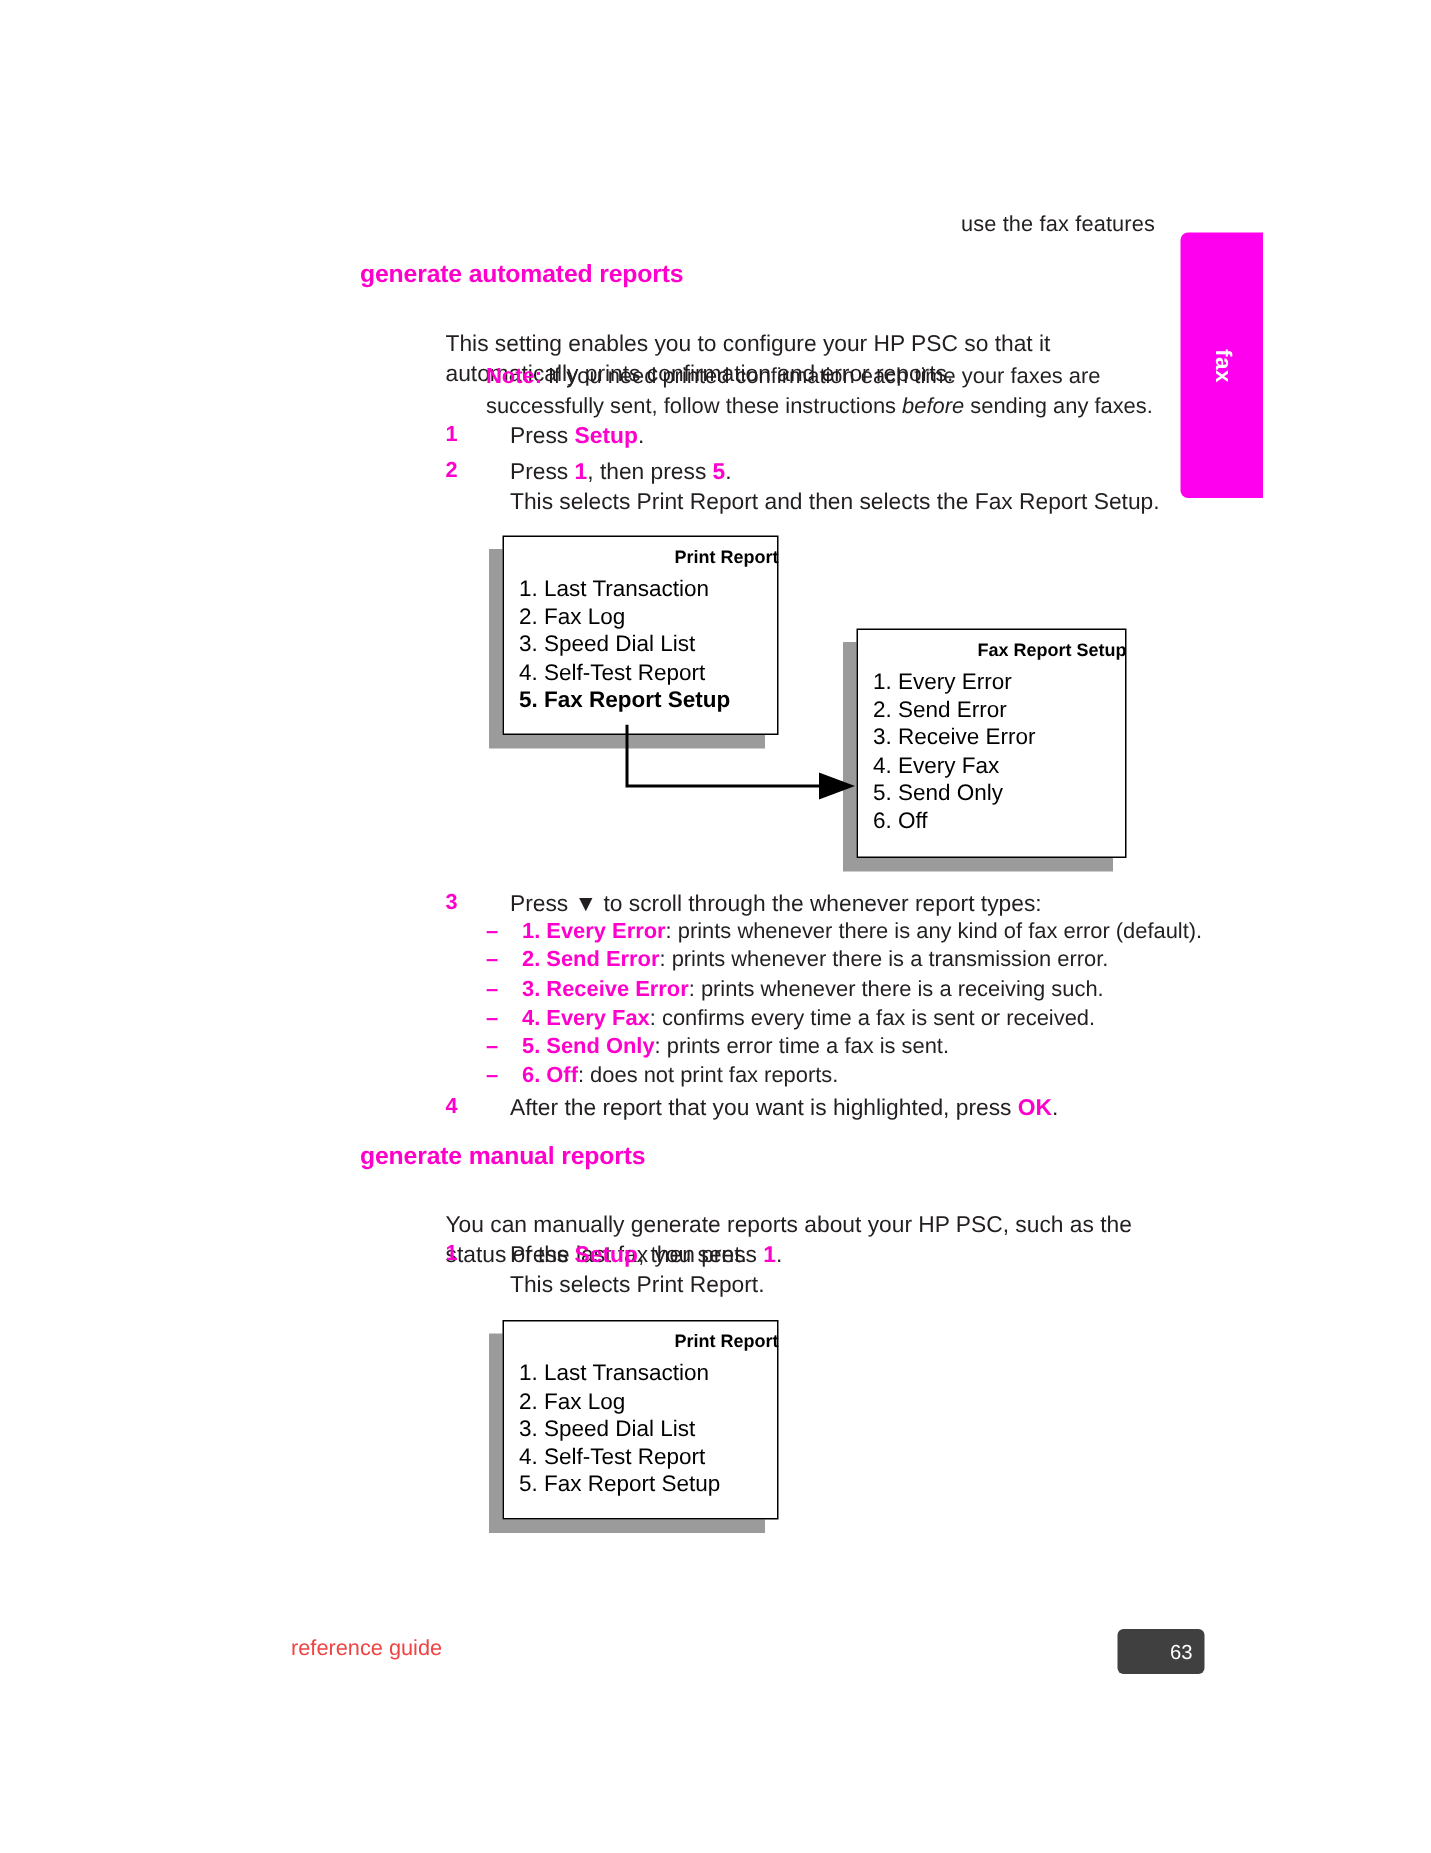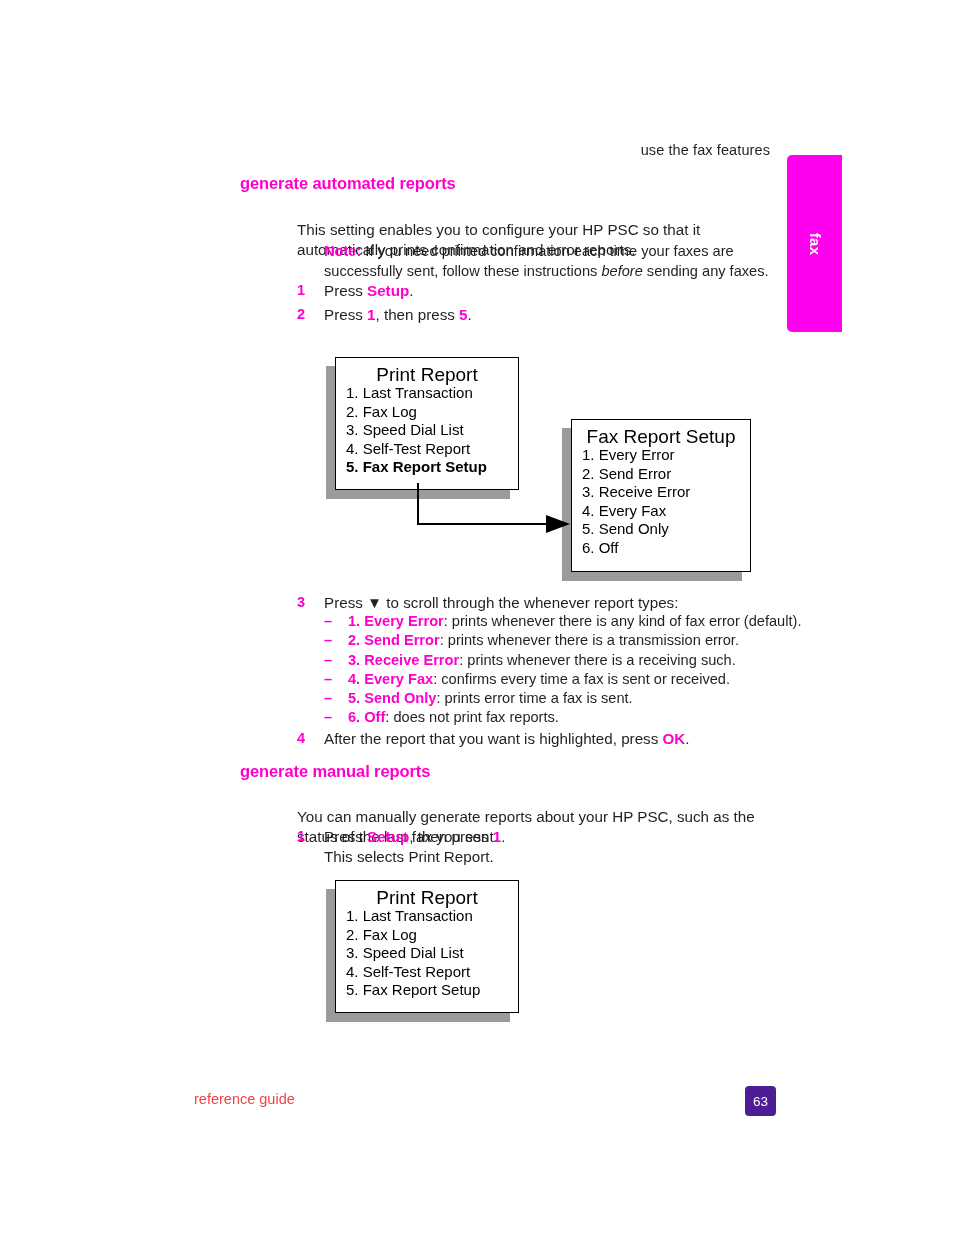--- a/index.html
+++ b/index.html
@@ -112,21 +112,21 @@
     position: absolute;
     left: 0;
     top: 0;
     width: 20px;
     color: #ff00cc;
     font-weight: bold;
     font-size: 14.5px;
   }
   .step .txt {
     display: block;
-    margin-left: 27px;
+    margin-left: 43px;
   }
   .mg { color: #ff00cc; font-weight: bold; }
 
   .step-1 { top: 270px; }
   .step-2 { top: 294px; }
   .step-3 { top: 582px; }
   .step-4 { top: 718px; }
   .step-m1 { top: 816px; }
 
   
@@ -169,23 +169,23 @@
     width: 100%;
     height: 100%;
     background: #ffffff;
     border: 1.6px solid #000000;
     box-sizing: border-box;
   }
   .lcd .lcd-title {
     position: absolute;
     left: 0;
     right: 0;
-    text-align: center;
-    font-size: 19px;
-    font-weight: normal;
+    text-align: right;
+    font-size: 12px;
+    font-weight: bold;
     color: #000000;
     top: 7px;
   }
   .lcd .lcd-items {
     position: absolute;
     left: 11px;
     top: 27px;
     font-size: 15px;
     line-height: 18.6px;
     color: #000000;
@@ -212,27 +212,28 @@
     top: 1080px;
     font-size: 14.5px;
     color: #ef4444;
   }
   .page-badge {
     position: absolute;
     left: 745px;
     top: 1075px;
     width: 31px;
     height: 30px;
-    background: #4c1d95;
+    background: #404040;
     border-radius: 4px;
     color: #ffffff;
     font-size: 13.5px;
     display: flex;
     align-items: center;
     justify-content: center;
+    padding-left: 27px;
   }
 </style>
 </head>
 <body>
 
 <div class="page">
 
   <div class="running-head">use the fax features</div>
 
   <div class="thumb-tab">
@@ -249,21 +250,21 @@
   </div>
 
   <div class="step step-1">
     <span class="num">1</span>
     <span class="txt"><span>Press </span><span class="mg">Setup</span><span>.</span></span>
   </div>
 
   <div class="step step-2">
     <span class="num">2</span>
     <span class="txt"><span>Press </span><span class="mg">1</span><span>, then press </span><span class="mg">5</span><span>.</span>
-      <br>
+      <br><span>This selects Print Report and then selects the Fax Report Setup.</span>
     </span>
   </div>
 
   <div class="lcd lcd-print-report-1">
     <div class="shadow"></div>
     <div class="frame"></div>
     <div class="lcd-title">Print Report</div>
     <div class="lcd-items" id="lcd-items-1">
         <div>1. Last Transaction</div>
         <div>2. Fax Log</div>

